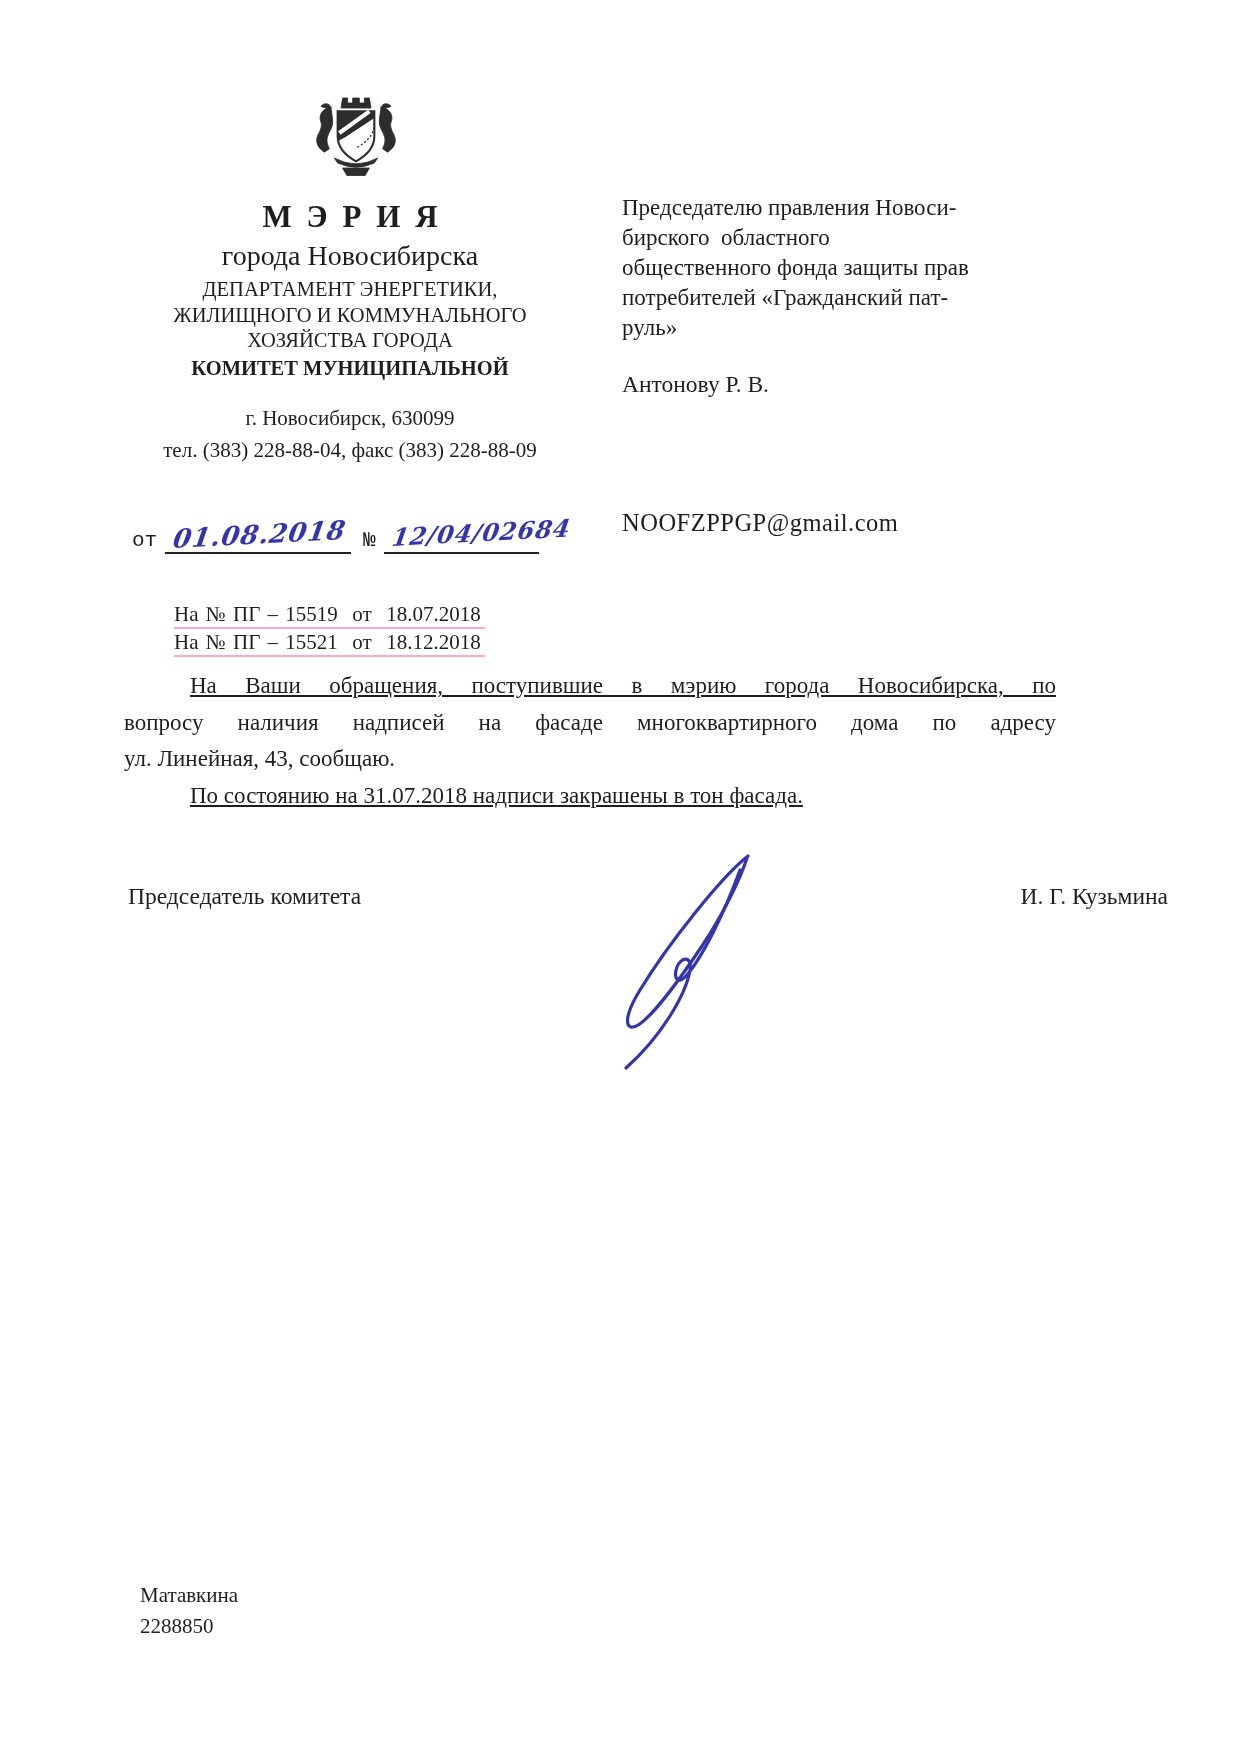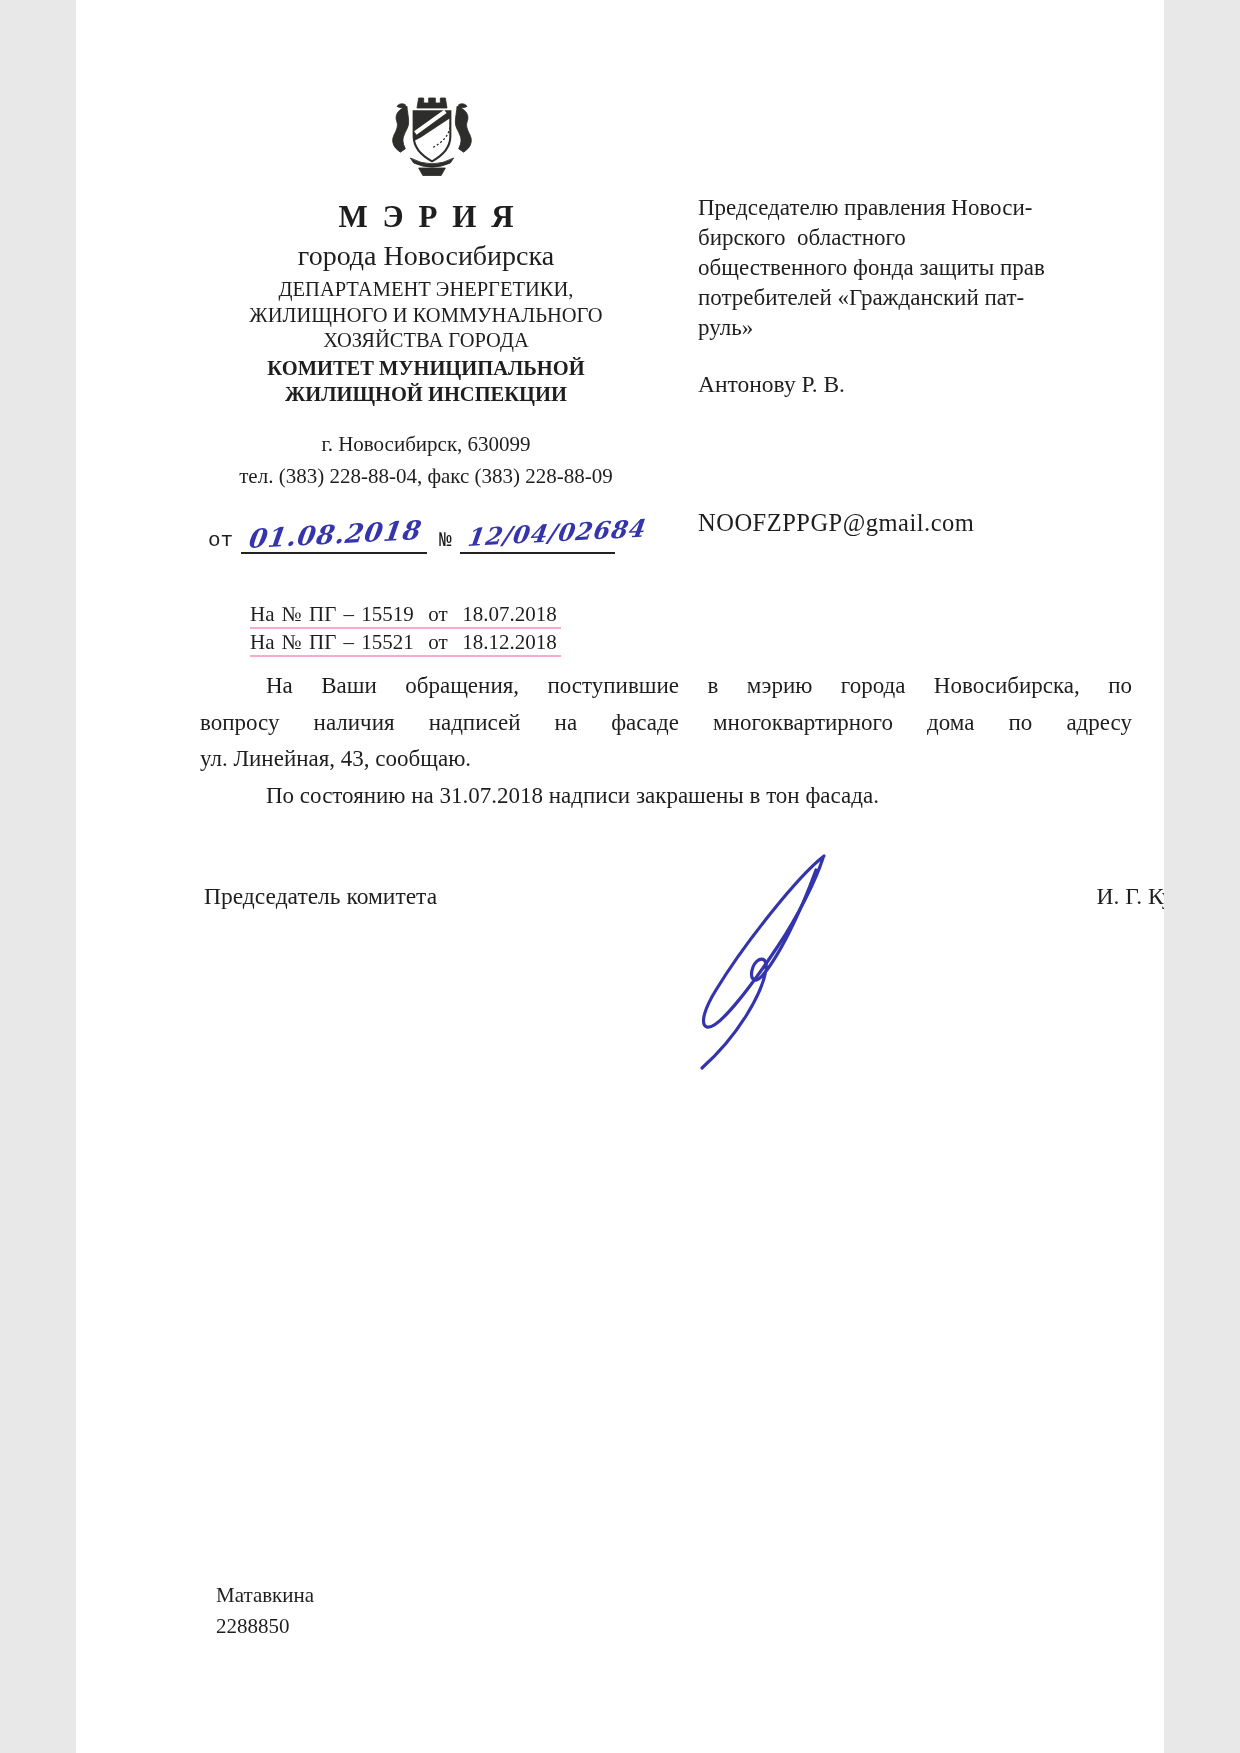--- a/index.html
+++ b/index.html
@@ -1,18 +1,18 @@
 <!DOCTYPE html>
 <html lang="ru"><head>
 <meta charset="utf-8">
 <style>
   html,body{margin:0;padding:0;background:#e8e8e8;}
   .page{
     position:relative;
-    width:1088px;height:1753px;
+    width:1240px;height:1753px;
     margin:0 auto;
     background:#ffffff;
     font-family:"Liberation Serif","DejaVu Serif",serif;
     color:#1e1e1e;
     overflow:hidden;
   }
   
   .arms{position:absolute;left:306px;top:92px;width:100px;height:102px;}
   .arms svg{width:100%;height:100%;}
   
@@ -42,21 +42,21 @@
   .refs{position:absolute;left:174px;top:601px;font-size:21px;}
   .refline{display:inline-block;border-bottom:2px solid #f9a8d4;line-height:26px;padding:0 4px 0 0;white-space:pre-wrap;word-spacing:2px;}
   
   .recipient{position:absolute;left:622px;top:193px;width:470px;font-size:23px;line-height:30px;}
   .recipient div{white-space:pre-wrap;}
   .recipient-name{position:absolute;left:622px;top:371px;font-size:23.5px;}
   .email{position:absolute;left:622px;top:509px;font-size:24.5px;letter-spacing:0.5px;}
   
   .body-text{position:absolute;left:124px;top:668px;width:932px;font-size:23px;line-height:36.5px;}
   .jline{text-align:justify;text-align-last:justify;}
-  .indent{text-indent:66px;}
+  .indent{text-indent:66px;text-decoration:underline;}
   
   .signrow{position:absolute;left:128px;top:883px;width:1040px;display:flex;justify-content:space-between;font-size:23.5px;}
   .signature{position:absolute;left:590px;top:840px;width:182px;height:240px;}
   .signature svg{width:100%;height:100%;}
   
   .footer{position:absolute;left:140px;top:1580px;font-size:21px;line-height:31px;}
 </style>
 </head>
 <body>
 
@@ -88,21 +88,20 @@
   <div class="letterhead">
     <div class="org1">МЭРИЯ</div>
     <div class="org2">города Новосибирска</div>
     <div class="dept">
       <div>ДЕПАРТАМЕНТ ЭНЕРГЕТИКИ,</div>
       <div>ЖИЛИЩНОГО И КОММУНАЛЬНОГО</div>
       <div>ХОЗЯЙСТВА ГОРОДА</div>
     </div>
     <div class="committee">
       <div>КОМИТЕТ МУНИЦИПАЛЬНОЙ</div>
-      <div>ЖИЛИЩНОЙ ИНСПЕКЦИИ</div>
     </div>
     <div class="addr">
       <div>г. Новосибирск, 630099</div>
       <div>тел. (383) 228-88-04, факс (383) 228-88-09</div>
     </div>
   </div>
 
   <div class="dateline">
     <span class="lbl">от</span><span class="fill fill--date"><span class="hw">01.08.2018</span></span><span class="lbl num-lbl">№</span><span class="fill fill--num"><span class="hw hw--num">12/04/02684</span></span>
   </div>

